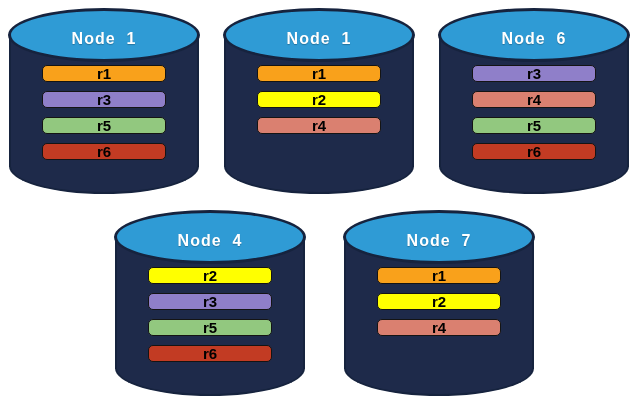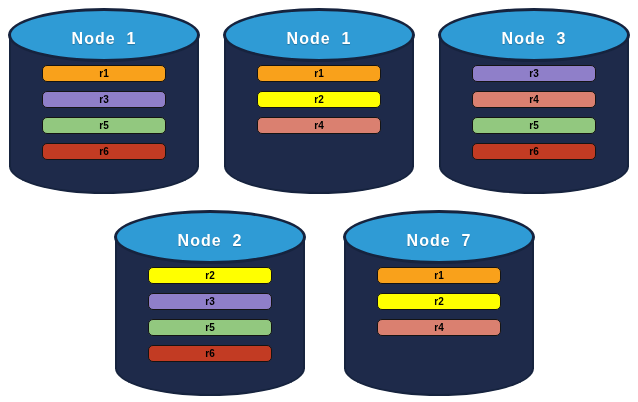--- a/index.html
+++ b/index.html
@@ -68,21 +68,21 @@
     margin-bottom: 9px;
     border: 1.5px solid #141414;
     border-radius: 5px;
     box-sizing: border-box;
     display: flex;
     align-items: center;
     justify-content: center;
   }
   .bar-label {
     color: #000000;
-    font-size: 10px;
+    font-size: 15px;
     font-weight: bold;
     line-height: 1;
   }
 </style>
 </head>
 <body>
 
 <div class="canvas">
 
     <div class="cylinder" style="left: 8px; top: 8px;">
@@ -120,42 +120,42 @@
         </div>
         <div class="bar" style="background: rgb(218, 128, 112); border-color: rgb(20, 20, 20);">
           <span class="bar-label" style="color: rgb(0, 0, 0);">r4</span>
         </div>
       </div>
     </div>
 
     <div class="cylinder" style="left: 438px; top: 8px;">
       <div class="cyl-body"></div>
       <div class="cyl-top">
-        <span class="node-title">Node  3</span>
+        <span class="node-title">Node  6</span>
       </div>
       <div class="bars">
         <div class="bar" style="background: rgb(143, 127, 201); border-color: rgb(20, 20, 20);">
           <span class="bar-label" style="color: rgb(0, 0, 0);">r3</span>
         </div>
         <div class="bar" style="background: rgb(218, 128, 112); border-color: rgb(20, 20, 20);">
           <span class="bar-label" style="color: rgb(0, 0, 0);">r4</span>
         </div>
         <div class="bar" style="background: rgb(146, 200, 127); border-color: rgb(20, 20, 20);">
           <span class="bar-label" style="color: rgb(0, 0, 0);">r5</span>
         </div>
         <div class="bar" style="background: rgb(194, 59, 35); border-color: rgb(20, 20, 20);">
           <span class="bar-label" style="color: rgb(0, 0, 0);">r6</span>
         </div>
       </div>
     </div>
 
     <div class="cylinder" style="left: 114px; top: 210px;">
       <div class="cyl-body"></div>
       <div class="cyl-top">
-        <span class="node-title">Node  2</span>
+        <span class="node-title">Node  4</span>
       </div>
       <div class="bars">
         <div class="bar" style="background: rgb(255, 255, 0); border-color: rgb(20, 20, 20);">
           <span class="bar-label" style="color: rgb(0, 0, 0);">r2</span>
         </div>
         <div class="bar" style="background: rgb(143, 127, 201); border-color: rgb(20, 20, 20);">
           <span class="bar-label" style="color: rgb(0, 0, 0);">r3</span>
         </div>
         <div class="bar" style="background: rgb(146, 200, 127); border-color: rgb(20, 20, 20);">
           <span class="bar-label" style="color: rgb(0, 0, 0);">r5</span>

